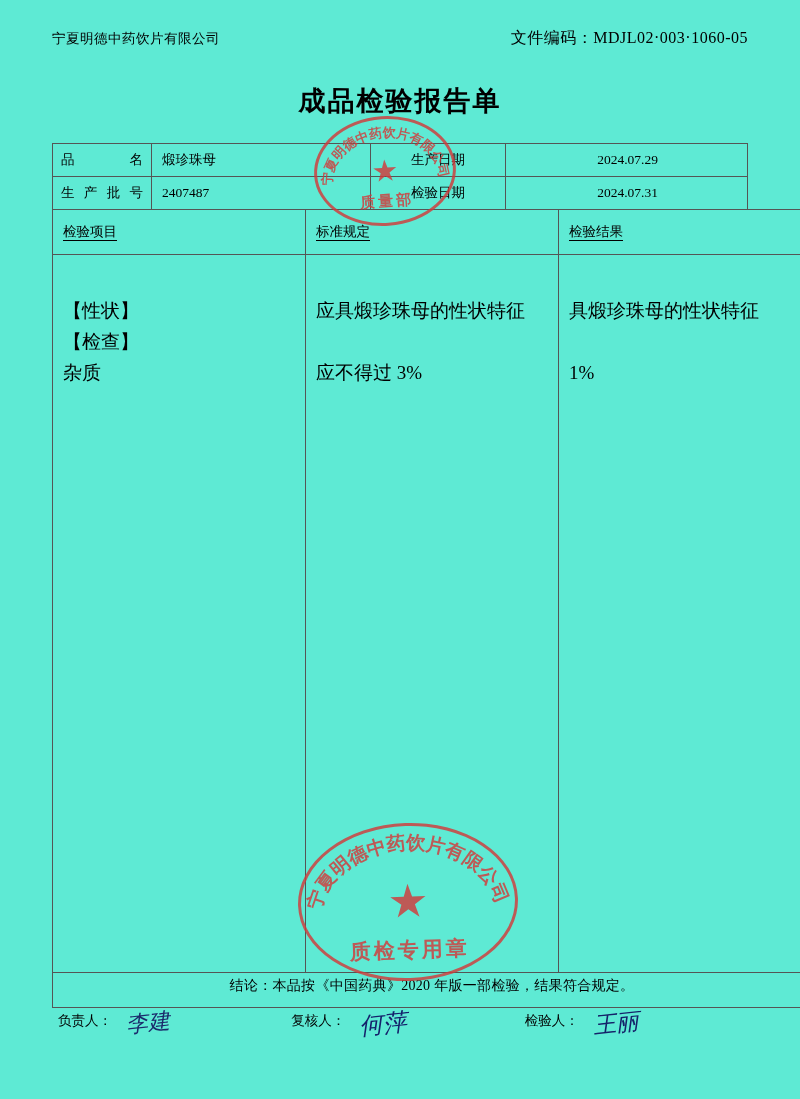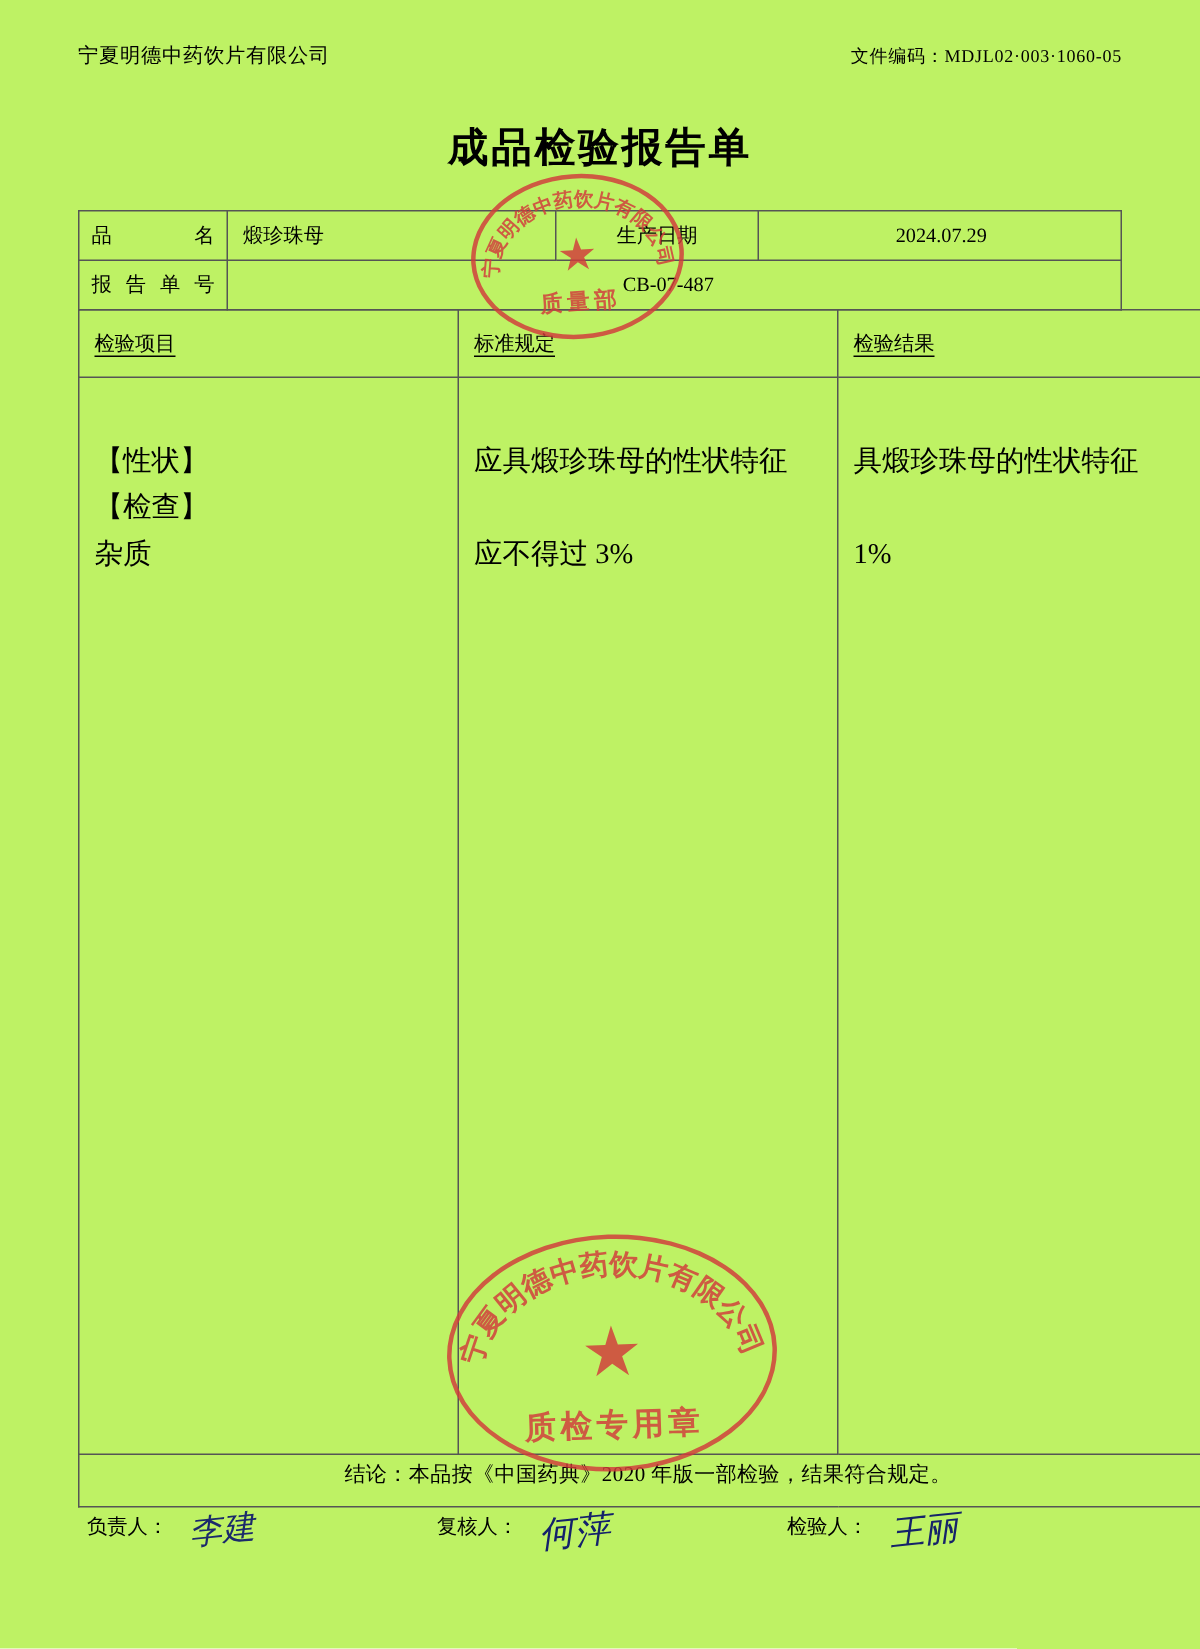--- a/index.html
+++ b/index.html
@@ -9,40 +9,40 @@
   }
   body {
     font-family: "Liberation Serif", "DejaVu Serif", serif;
     color: #000;
   }
   .page {
     position: relative;
     width: 800px;
     height: 1099px;
     margin: 0 auto;
-    background: #bef264;
+    background: #5eead4;
     box-sizing: border-box;
     overflow: hidden;
   }
   .sheet {
     position: absolute;
     left: 52px;
     top: 28px;
     width: 696px;
   }
   
   .hdr {
     display: flex;
     justify-content: space-between;
     align-items: baseline;
     font-size: 13.5px;
     letter-spacing: 0.5px;
   }
   .hdr .company { font-size: 13.5px; }
-  .hdr .docno   { font-size: 12px; }
+  .hdr .docno   { font-size: 16px; }
 
   
   .title {
     text-align: center;
     font-size: 27px;
     font-weight: bold;
     letter-spacing: 2px;
     margin-top: 34px;
     margin-bottom: 24px;
     font-family: "DejaVu Serif", "Liberation Serif", serif;
@@ -226,23 +226,25 @@
     <div class="title">成品检验报告单</div>
 
     <table>
       <tbody>
           <tr>
         <td class="lbl"><span class="spread">品　　名</span></td>
         <td class="val-1">煅珍珠母</td>
         <td class="lbl2">生产日期</td>
         <td class="val-2">2024.07.29</td>
       </tr>
-      <tr class="row-single">
-        <td class="lbl"><span class="spread">报告单号</span></td>
-        <td class="rpt-val" colspan="3">CB-07-487</td>
+      <tr>
+        <td class="lbl"><span class="spread">生产批号</span></td>
+        <td class="val-1">2407487</td>
+        <td class="lbl2">检验日期</td>
+        <td class="val-2">2024.07.31</td>
       </tr>
     </tbody>
       </table>
 
     <table class="results">
       <tbody>
           <tr class="res-head">
         <td class="col-item"><span class="u">检验项目</span></td>
         <td class="col-std"><span class="u">标准规定</span></td>
         <td class="col-result"><span class="u">检验结果</span></td>

